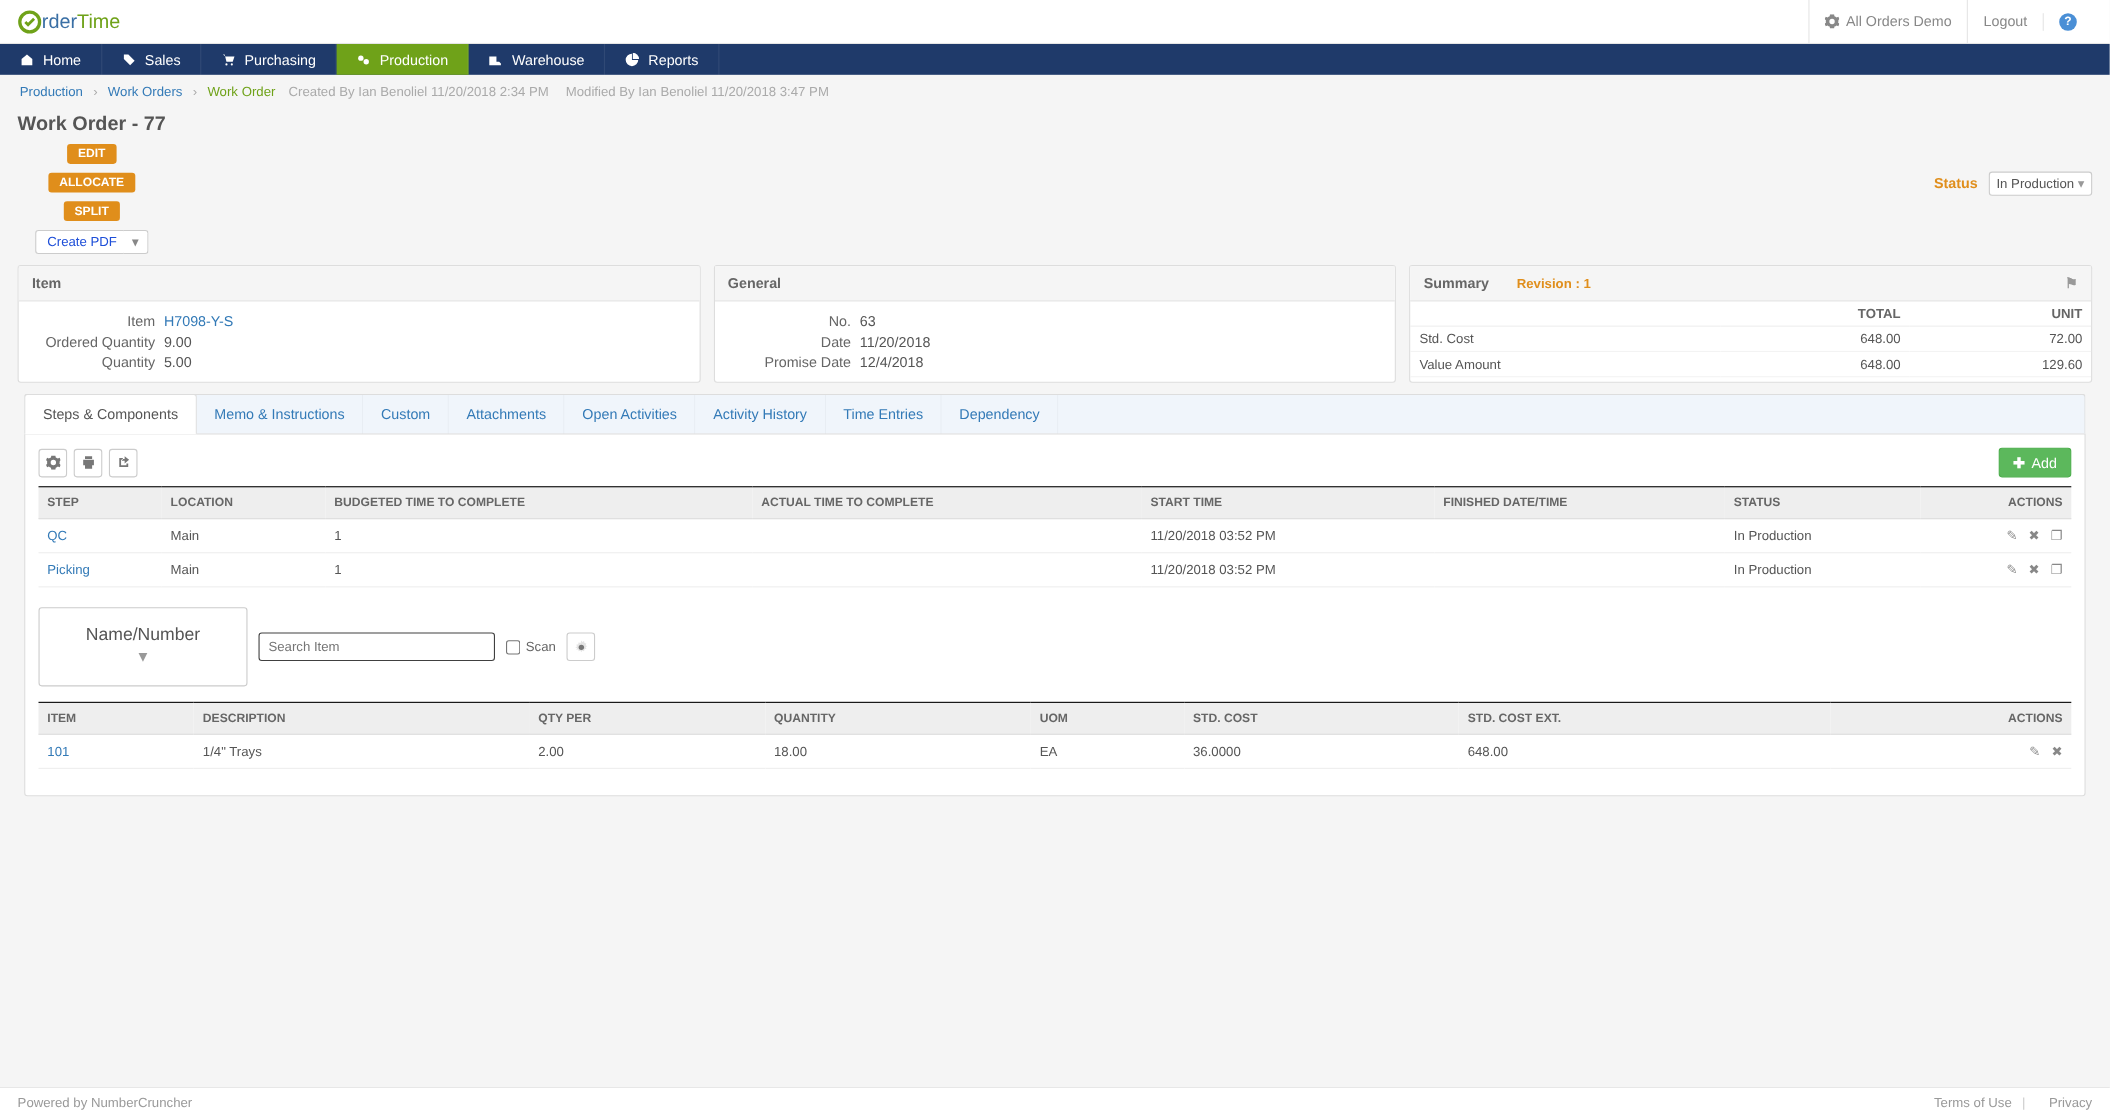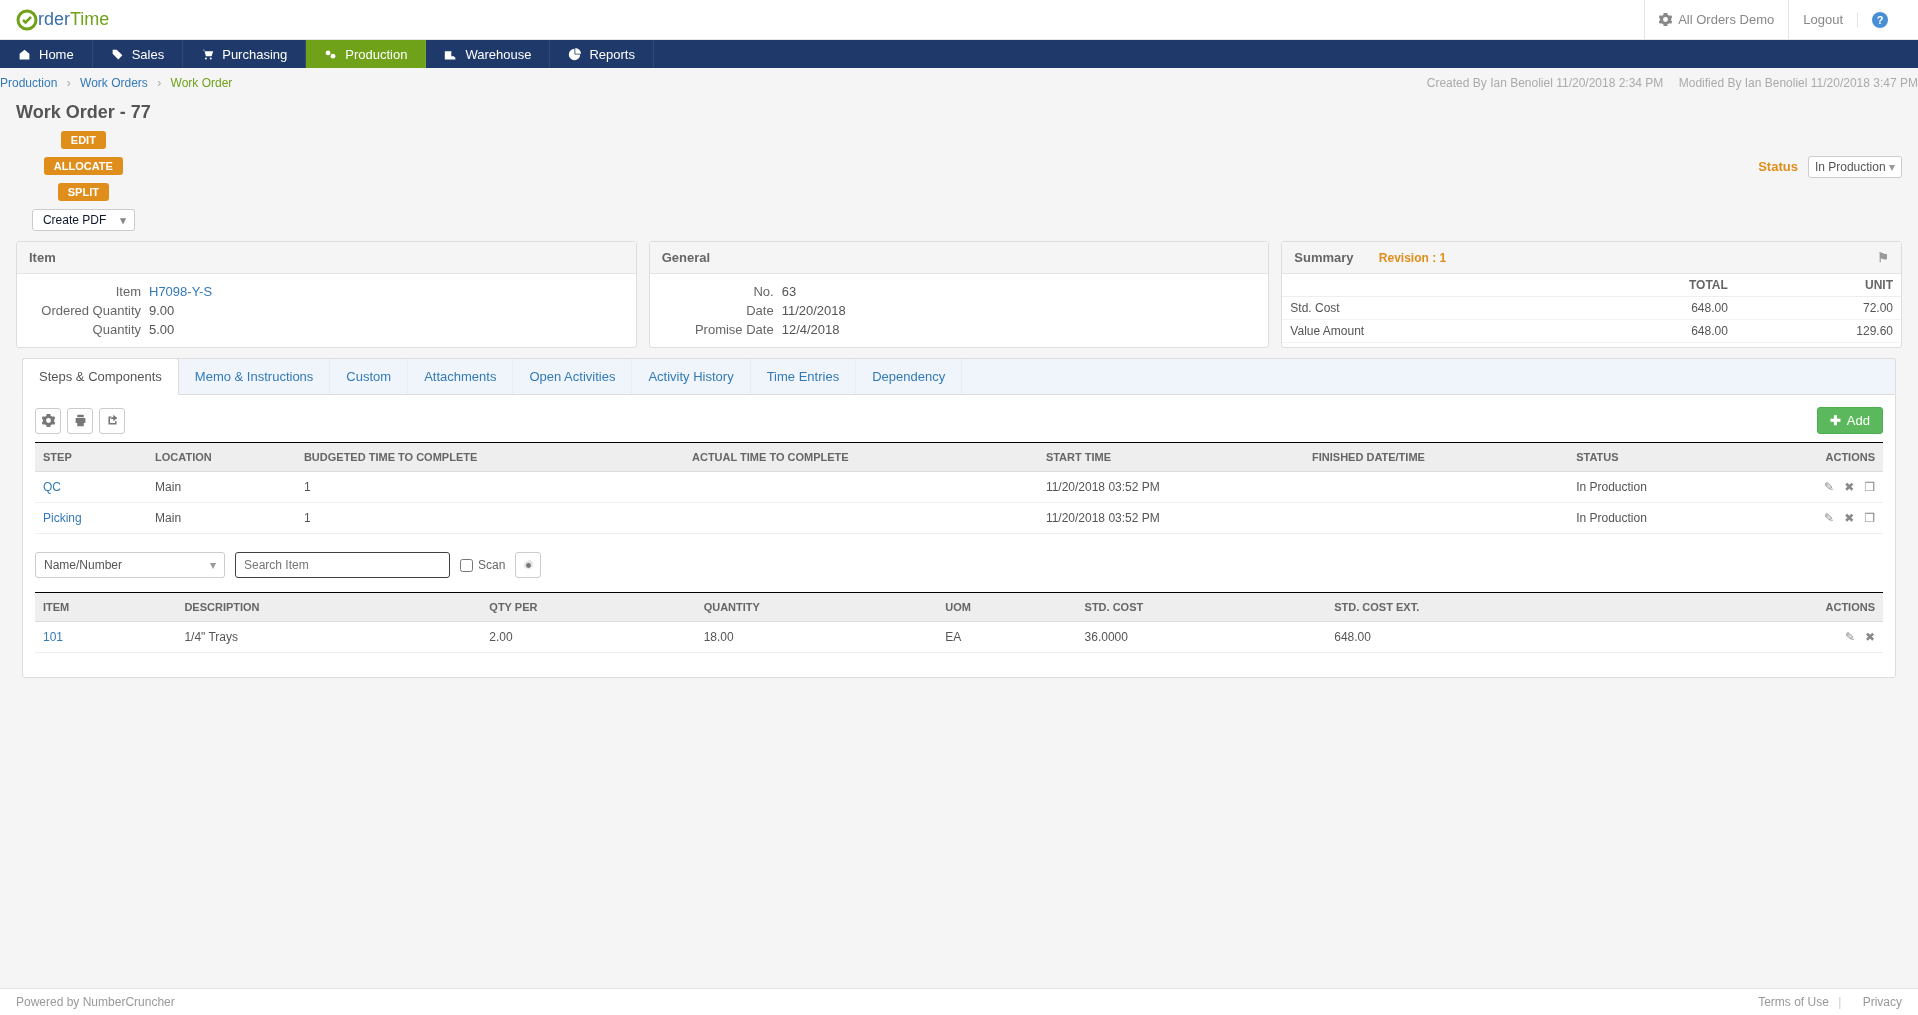--- a/index.html
+++ b/index.html
@@ -15,34 +15,34 @@
 .topbar-right a { color: #888; padding: 0 14px; border-left: 1px solid #e5e5e5; line-height: 40px; display: inline-flex; align-items: center; gap: 6px; }
 .help-icon { width:16px; height:16px; border-radius:50%; background:#4a8fd6; color:#fff; display:inline-flex; align-items:center; justify-content:center; font-size:11px; font-weight:bold; }
 
 
 .nav { background: #1f3a6a; display: flex; height: 28px; }
 .nav-item { color: #fff; padding: 0 18px; display: flex; align-items: center; gap: 8px; font-size: 13px; border-right: 1px solid rgba(255,255,255,0.08); }
 .nav-item.active { background: #6fa219; }
 .nav-item svg { width: 13px; height: 13px; fill: #fff; }
 
 
-.subheader { display: flex; justify-content: space-between; align-items: center; padding: 8px 0; font-size: 12px; color: #888; }
+.subheader { display: flex; align-items: center; padding: 8px 18px; font-size: 12px; color: #888; }
 .breadcrumbs a { color: #337ab7; }
 .breadcrumbs .sep { color: #aaa; padding: 0 6px; }
 .breadcrumbs .current { color: #6fa219; }
 .audit { color: #aaa; }
 .audit span { margin-left: 12px; }
 
 
 .titlebar { display: flex; justify-content: space-between; align-items: center; padding: 4px 16px 10px; }
 .titlebar-left { display: flex; align-items: center; gap: 8px; flex-direction: column; }
 .page-title { font-size: 18px; font-weight: bold; color: #555; }
 .btn { border: none; border-radius: 3px; padding: 3px 10px; font-size: 11px; font-weight: bold; color: #fff; cursor: pointer; }
 .btn-orange { background: #e08e1b; }
-.btn-link { background: #fff; border: 1px solid #ccc; color: #0f172a; font-weight: normal; font-size: 12px; }
+.btn-link { background: #fff; border: 1px solid #ccc; color: #1d4ed8; font-weight: normal; font-size: 12px; }
 .btn-caret { background:#fff; border:1px solid #ccc; border-left:none; color:#888; padding:3px 8px; border-radius:0 3px 3px 0; margin-left:-5px; }
 .titlebar-right { display: flex; align-items: center; gap: 10px; font-size: 13px; }
 .status-label { color: #e08e1b; font-weight: bold; }
 .status-select { border: 1px solid #ccc; background:#fff; padding: 3px 6px; font-size: 12px; color:#555; border-radius:3px; }
 
 
 .panels { display: flex; gap: 12px; padding: 0 16px 10px; }
 .panel { background: #fff; border: 1px solid #ddd; border-radius: 3px; flex: 1; }
 .panel-head { background: #f5f5f5; padding: 8px 12px; border-bottom: 1px solid #e5e5e5; font-weight: bold; color: #666; display:flex; align-items:center; justify-content:space-between; }
 .panel-head .rev { color:#e08e1b; font-weight:bold; font-size:12px;padding-left:18px; }
@@ -70,21 +70,21 @@
 .btn-add .plus { font-weight:bold; }
 
 table.datatable { width:100%; border-collapse:collapse; font-size:12px; margin-bottom:12px; }
 table.datatable thead th { background:#eeeeee; text-align:left; padding:8px; font-weight:bold; font-size:11px; color:#666; border-top:1px solid #000000; border-bottom:1px solid #ddd; }
 table.datatable tbody td { padding:8px; border-bottom:1px solid #eee; color:#555; }
 table.datatable tbody td a { color:#337ab7; }
 .row-actions { display:flex; gap:10px; justify-content:flex-end; }
 .row-actions span { color:#888; cursor:pointer; font-size:12px; }
 
 .searchrow { display:flex; align-items:center; gap:10px; margin: 18px 0 14px; }
-.sel { border:1px solid #ccc; background:#fff; padding:5px 8px; border-radius:3px; font-size:12px; color:#555; width:190px; display:flex; justify-content:space-between; align-items:center; }
+.sel { border:1px solid #ccc; background:#fff; padding:16px 8px; border-radius:3px; font-size:16px; color:#555; width:190px; display:flex; justify-content:space-between; align-items:center;flex-direction:column; }
 .txt-input { border:1px solid #404040; border-radius:3px; padding:5px 8px; width:215px; font-size:12px; }
 .chk-label { display:flex; align-items:center; gap:5px; font-size:12px; color:#666; }
 
 
 .footer { position:fixed; bottom:0; left:0; right:0; background:#fff; border-top:1px solid #e5e5e5; padding:6px 16px; display:flex; justify-content:space-between; font-size:12px; color:#999; }
 .footer a { color:#999; margin-left:12px; }
 .footer .divider { color:#ccc; margin:0 6px; }
 
 
 .icon { width:13px; height:13px; display:inline-block; }

